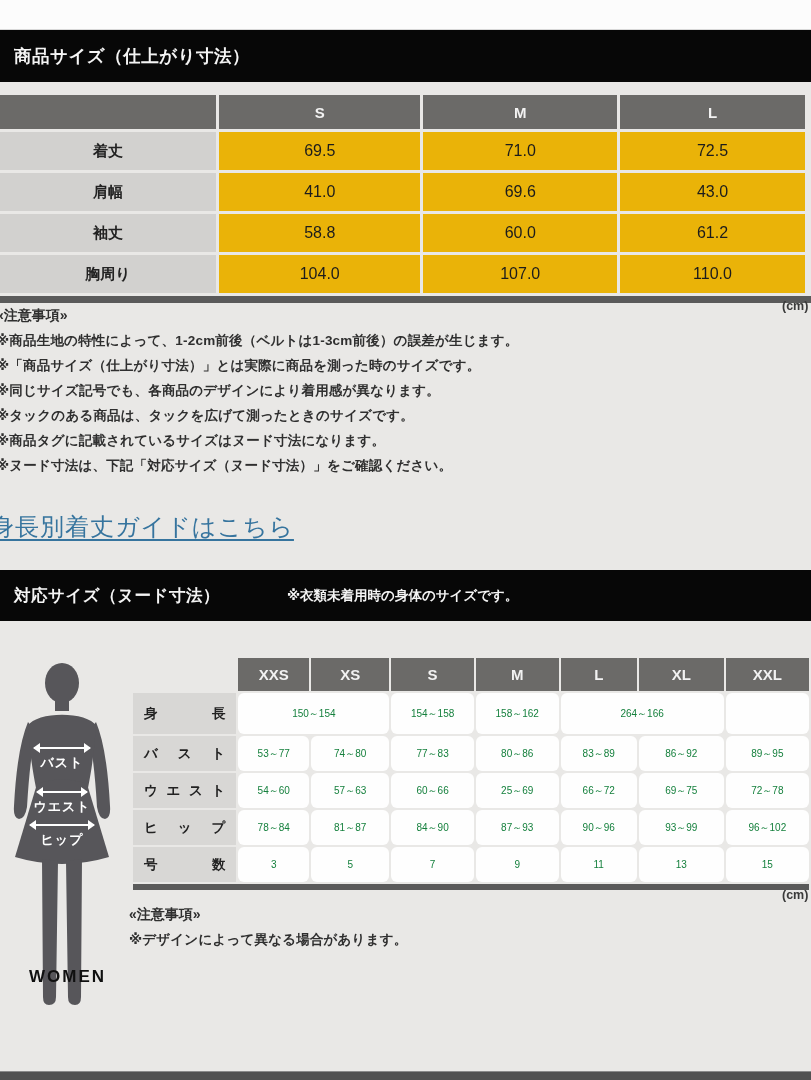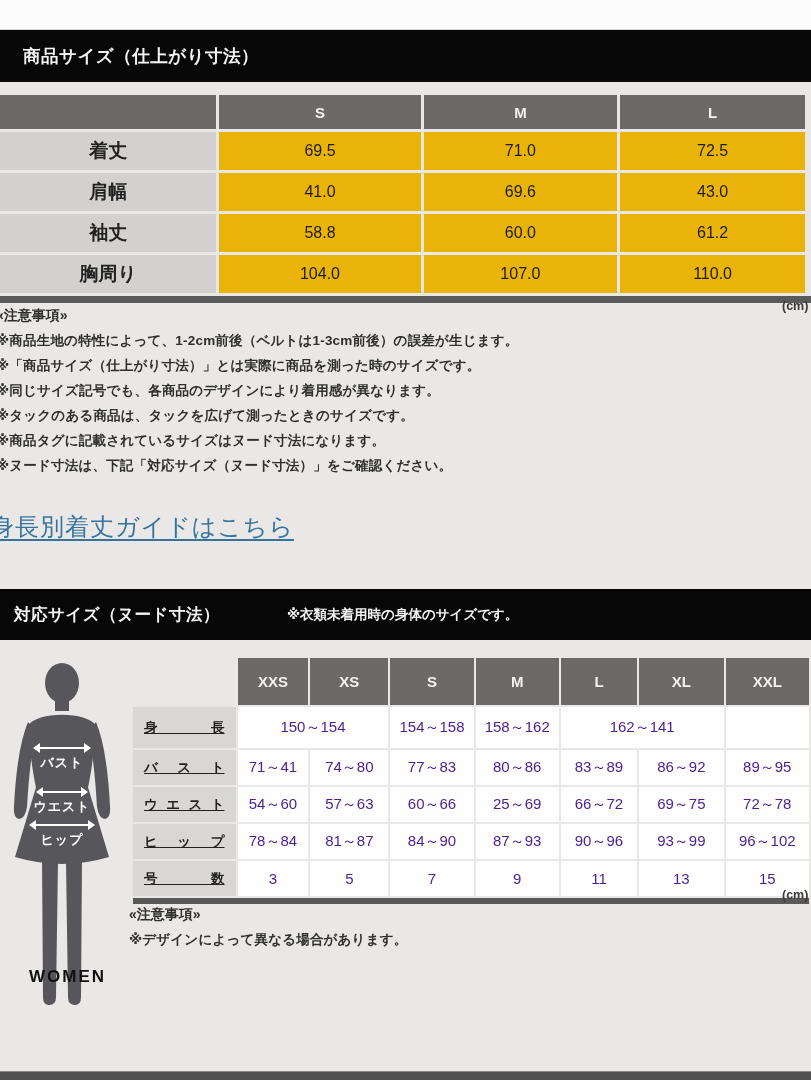--- a/index.html
+++ b/index.html
@@ -3,38 +3,38 @@
 <meta charset="utf-8">
 <style>
   html,body{margin:0;padding:0;background:#e9e8e6;}
   *{box-sizing:border-box;font-family:"Liberation Sans","DejaVu Sans",sans-serif;}
   #page{position:relative;width:811px;height:1080px;overflow:hidden;background:#e9e8e6;}
 
   .top-white{position:absolute;left:0;top:0;width:811px;height:30px;background:#fcfcfc;border-bottom:1px solid #d8d8d8;}
 
   .sec-header{position:absolute;left:0;width:811px;background:#070707;color:#f4f4f4;}
   #h1{top:30px;height:52px;line-height:52px;}
-  #h1 .sec-title{font-size:17.5px;font-weight:bold;padding-left:23px;letter-spacing:.5px;margin-top:24px;}
-  #h2{top:589px;height:51px;line-height:51px;}
+  #h1 .sec-title{font-size:17.5px;font-weight:bold;padding-left:14px;letter-spacing:.5px;margin-top:24px;}
+  #h2{top:570px;height:51px;line-height:51px;}
   #h2 .sec-title{position:absolute;left:14px;font-size:16.5px;font-weight:bold;letter-spacing:.5px;}
   #h2 .sec-subtitle{position:absolute;left:287px;font-size:13.5px;font-weight:600;}
 
   table.sizes{position:absolute;border-collapse:separate;table-layout:fixed;}
   table.sizes th,table.sizes td{padding:0;text-align:center;vertical-align:middle;overflow:hidden;white-space:nowrap;}
   #t1{left:-3px;top:92px;border-spacing:3px;}
   #t1 tr.head th{height:34px;background:#6b6a68;color:#f2f2f2;font-size:15px;font-weight:bold;}
   #t1 tr.head th.corner{background:#6b6a68;}
-  #t1 th.rowlabel{height:38px;background:#d2d1cf;color:#222;font-size:19px;font-weight:600;}
+  #t1 th.rowlabel{height:38px;background:#d2d1cf;color:#222;font-size:15px;font-weight:600;}
   #t1 td.val{height:38px;background:#eab308;color:#1c1c1c;font-size:16px;font-weight:500;}
 
   #t2{left:131px;top:656px;border-spacing:2px;}
-  #t2 tr.head th{height:47px;background:#6b6a68;color:#f2f2f2;font-size:15px;font-weight:bold;}
+  #t2 tr.head th{height:33px;background:#6b6a68;color:#f2f2f2;font-size:15px;font-weight:bold;}
   #t2 tr.head th.blank{background:transparent;}
-  #t2 th.rowlabel{background:#d8d7d5;color:#222;font-size:13.5px;font-weight:bold;text-align:justify;text-align-last:justify;padding:0 11px;text-decoration:underline;}
-  #t2 td.val{background:#fefefe;color:#4c1d95;font-size:15px;font-weight:500;}
+  #t2 th.rowlabel{background:#d8d7d5;color:#222;font-size:13.5px;font-weight:bold;text-align:justify;text-align-last:justify;padding:0 11px;}
+  #t2 td.val{background:#fefefe;color:#15803d;font-size:10px;font-weight:500;border-radius:6px;}
   #t2 tr.height-row th,#t2 tr.height-row td{height:41px;}
   #t2 tr.body-row th,#t2 tr.body-row td{height:35px;}
   #t2 tr.bottom td{height:6px;background:#5a5a5a;}
 
   .dark-strip{position:absolute;left:0;width:811px;height:7px;background:#5a5a5a;}
   #strip1{top:296px;}
 
   .cm{position:absolute;font-size:12.5px;color:#3a3a3a;font-weight:600;}
   #cm1{left:782px;top:299px;}
   #cm2{left:782px;top:888px;}
@@ -179,26 +179,26 @@
           <th class="colhead">M</th>
           <th class="colhead">L</th>
           <th class="colhead">XL</th>
           <th class="colhead">XXL</th>
         </tr>
         <tr class="height-row">
           <th class="rowlabel">身長</th>
           <td class="val" colspan="2">150～154</td>
           <td class="val">154～158</td>
           <td class="val">158～162</td>
-          <td class="val" colspan="2">162～141</td>
+          <td class="val" colspan="2">264～166</td>
           <td class="val"></td>
         </tr>
         <tr class="body-row">
           <th class="rowlabel">バスト</th>
-          <td class="val">71～41</td>
+          <td class="val">53～77</td>
           <td class="val">74～80</td>
           <td class="val">77～83</td>
           <td class="val">80～86</td>
           <td class="val">83～89</td>
           <td class="val">86～92</td>
           <td class="val">89～95</td>
         </tr>
         <tr class="body-row">
           <th class="rowlabel">ウエスト</th>
           <td class="val">54～60</td>

